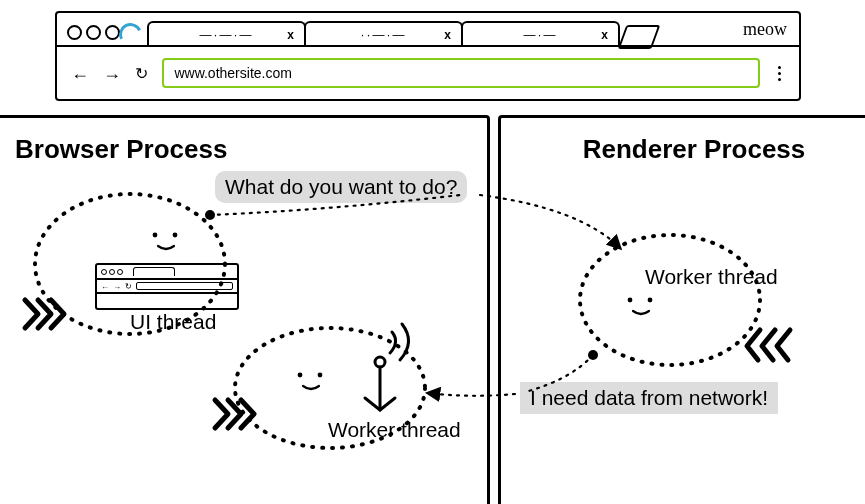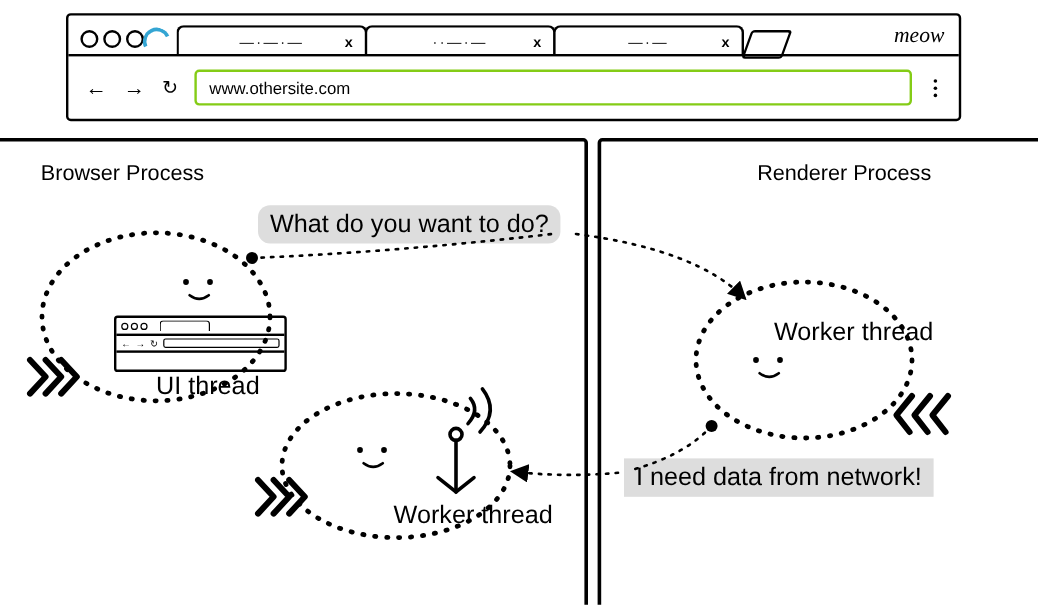--- a/index.html
+++ b/index.html
@@ -41,30 +41,30 @@
   .tabstrip-line{position:absolute;left:0;right:0;top:32px;height:2px;background:#000;}
   .nav-row{position:absolute;left:0;right:0;top:34px;bottom:0;display:flex;align-items:center;padding:0 14px;gap:14px;}
   .nav-arrow{font-size:18px;font-weight:bold;}
   .reload{font-size:16px;}
   .url-bar{
     flex:1;height:26px;border:2px solid #84cc16;border-radius:4px;
     display:flex;align-items:center;padding:0 10px;font-size:14px;
   }
   .menu-dots{display:flex;flex-direction:column;gap:3px;padding:0 4px;}
   .menu-dots span{width:3px;height:3px;background:#000;border-radius:50%;display:block;}
-  .meow{position:absolute;right:12px;top:6px;font-size:18px;font-family:"Comic Sans MS",cursive;font-style:italic;}
+  .meow{position:absolute;right:12px;top:6px;font-size:18px;font-family:"Comic Sans MS",cursive;}
 
   .process-box{
     position:absolute;top:115px;bottom:-4px;
     border:3px solid #000;border-radius:4px;
     background:#fff;
   }
   .browser-process{left:-4px;width:488px;}
   .renderer-process{left:498px;width:370px;}
-  .process-title{font-size:18px;font-weight:400;margin:16px 0 0 35px;}
+  .process-title{font-size:26px;font-weight:700;margin:16px 0 0 16px;}
   .renderer-process .process-title{text-align:center;}
 
   .label{font-size:21px;position:absolute;white-space:nowrap;}
 
   .speech{
     position:absolute;background:#ddd;color:#000;
     font-size:21px;padding:4px 10px;white-space:nowrap;
   }
 
   svg.overlay{position:absolute;left:0;top:0;width:865px;height:504px;pointer-events:none;}

